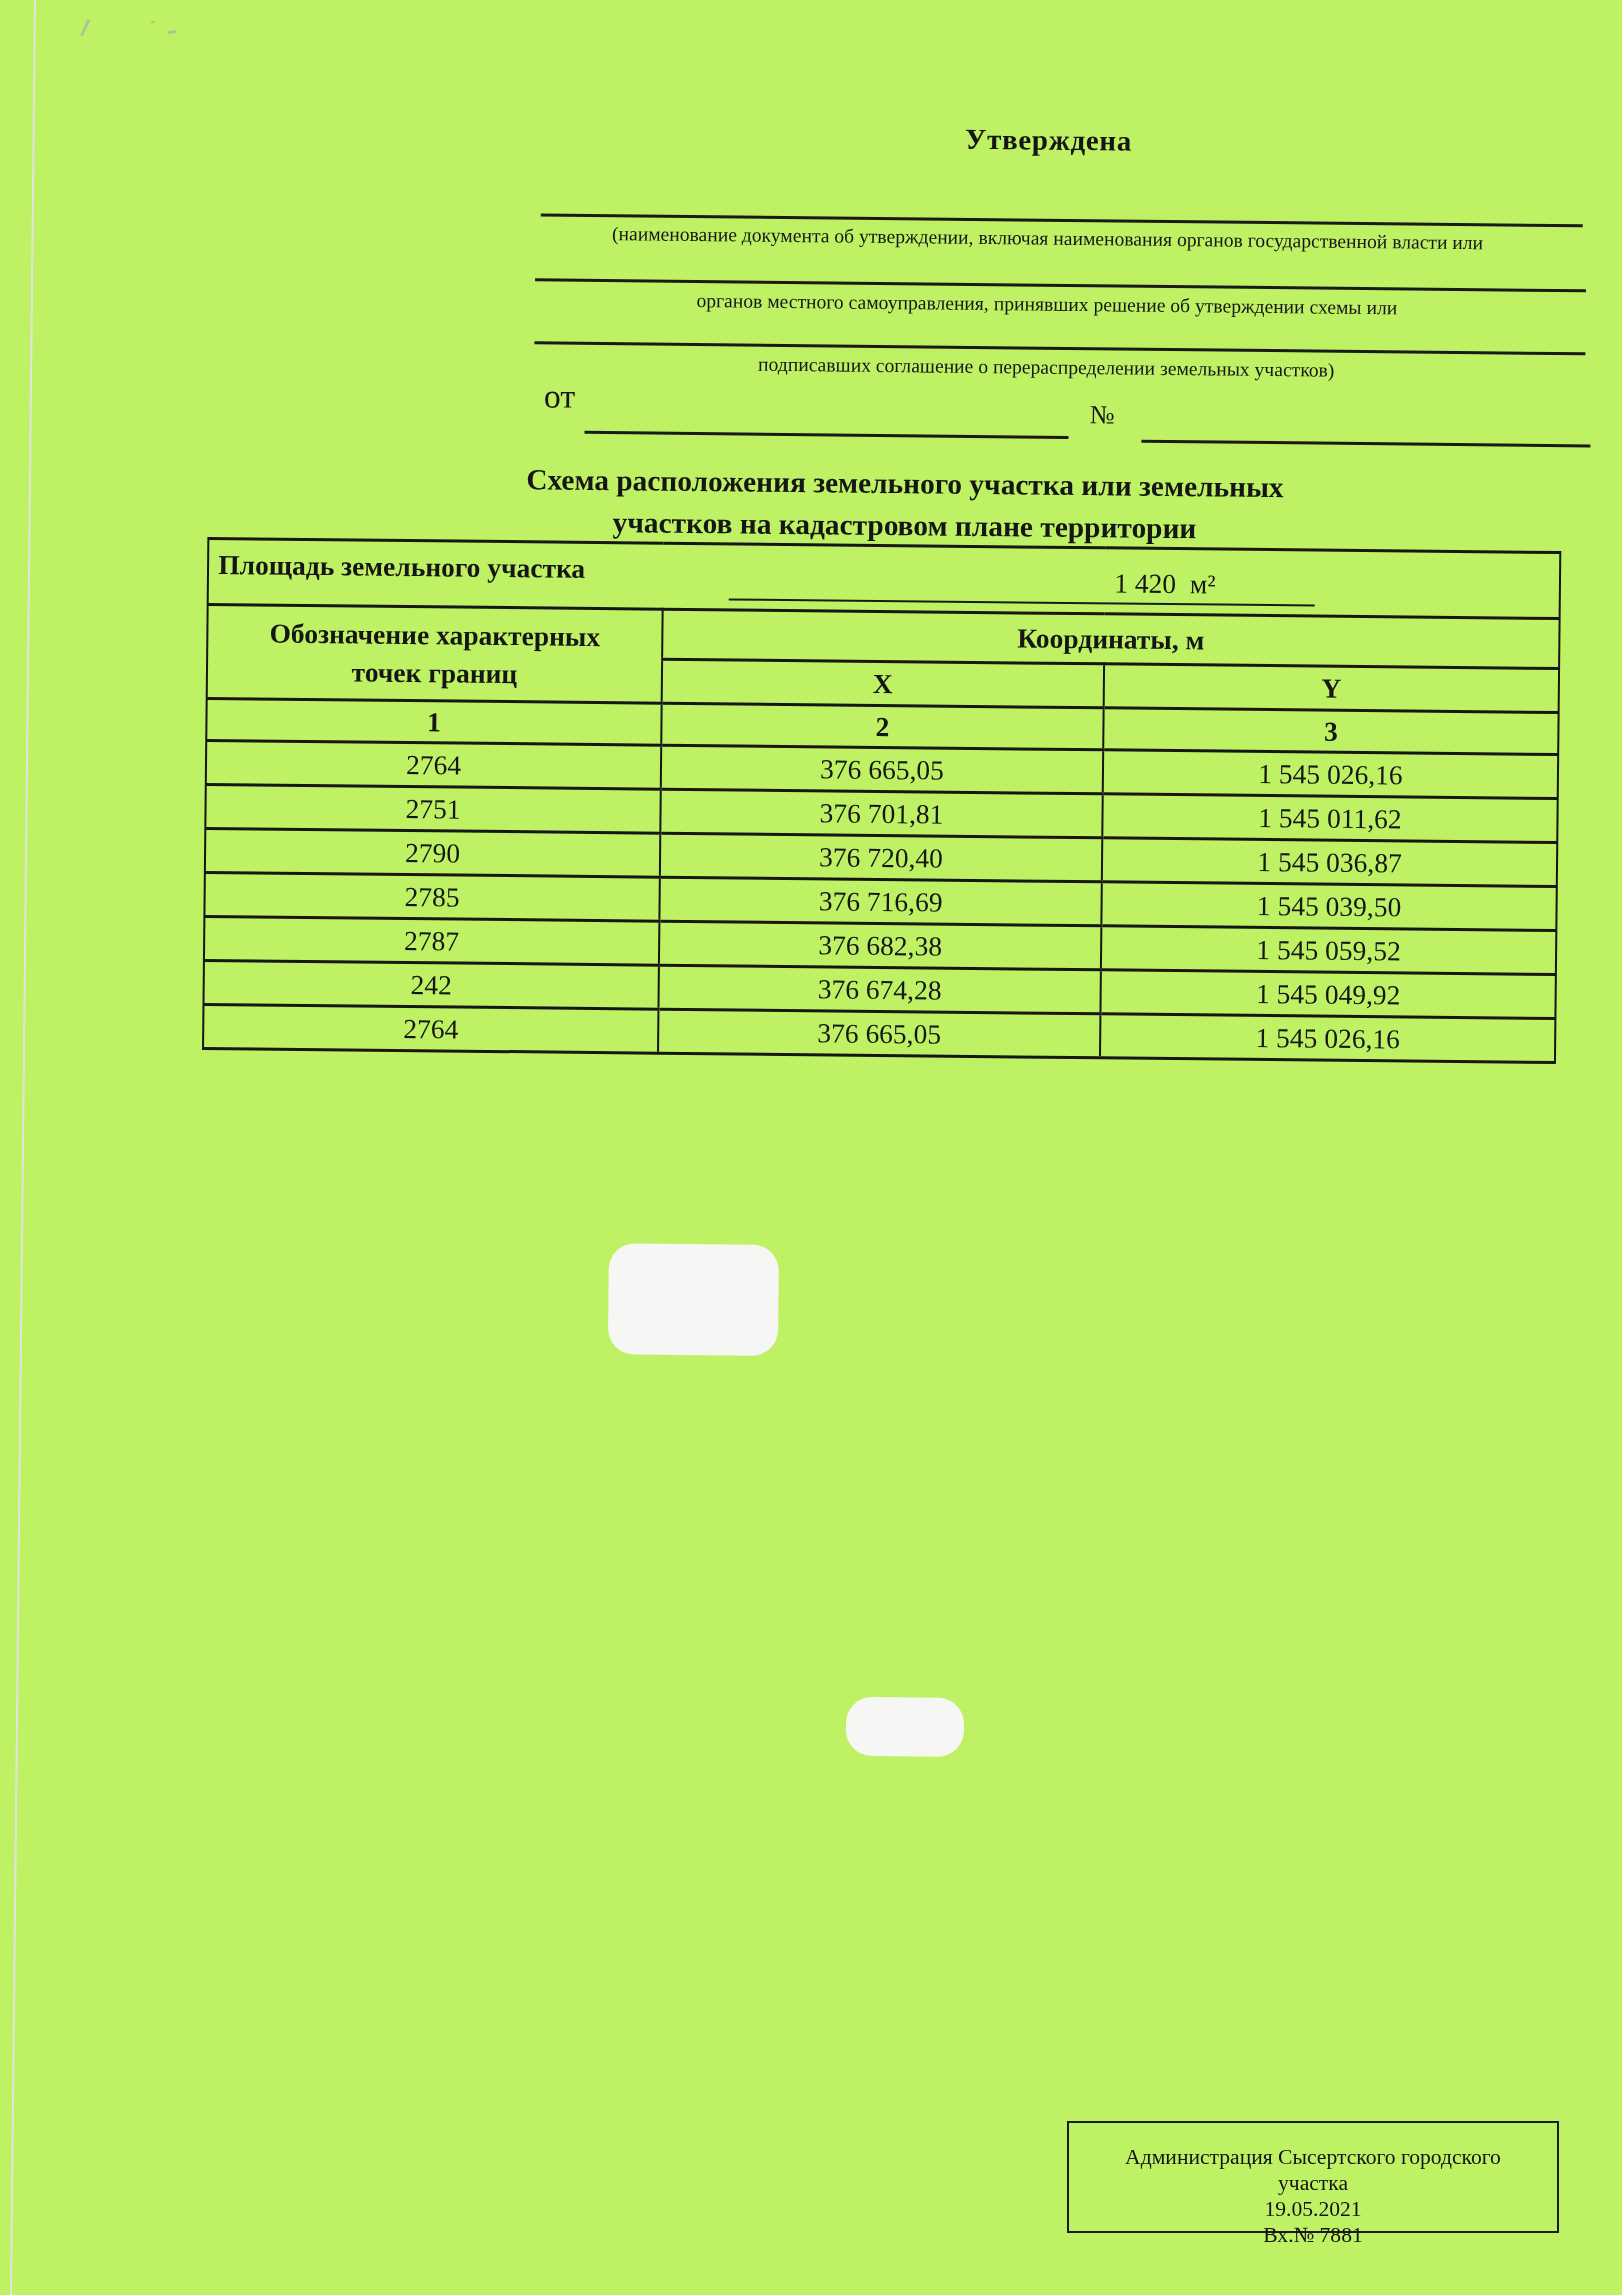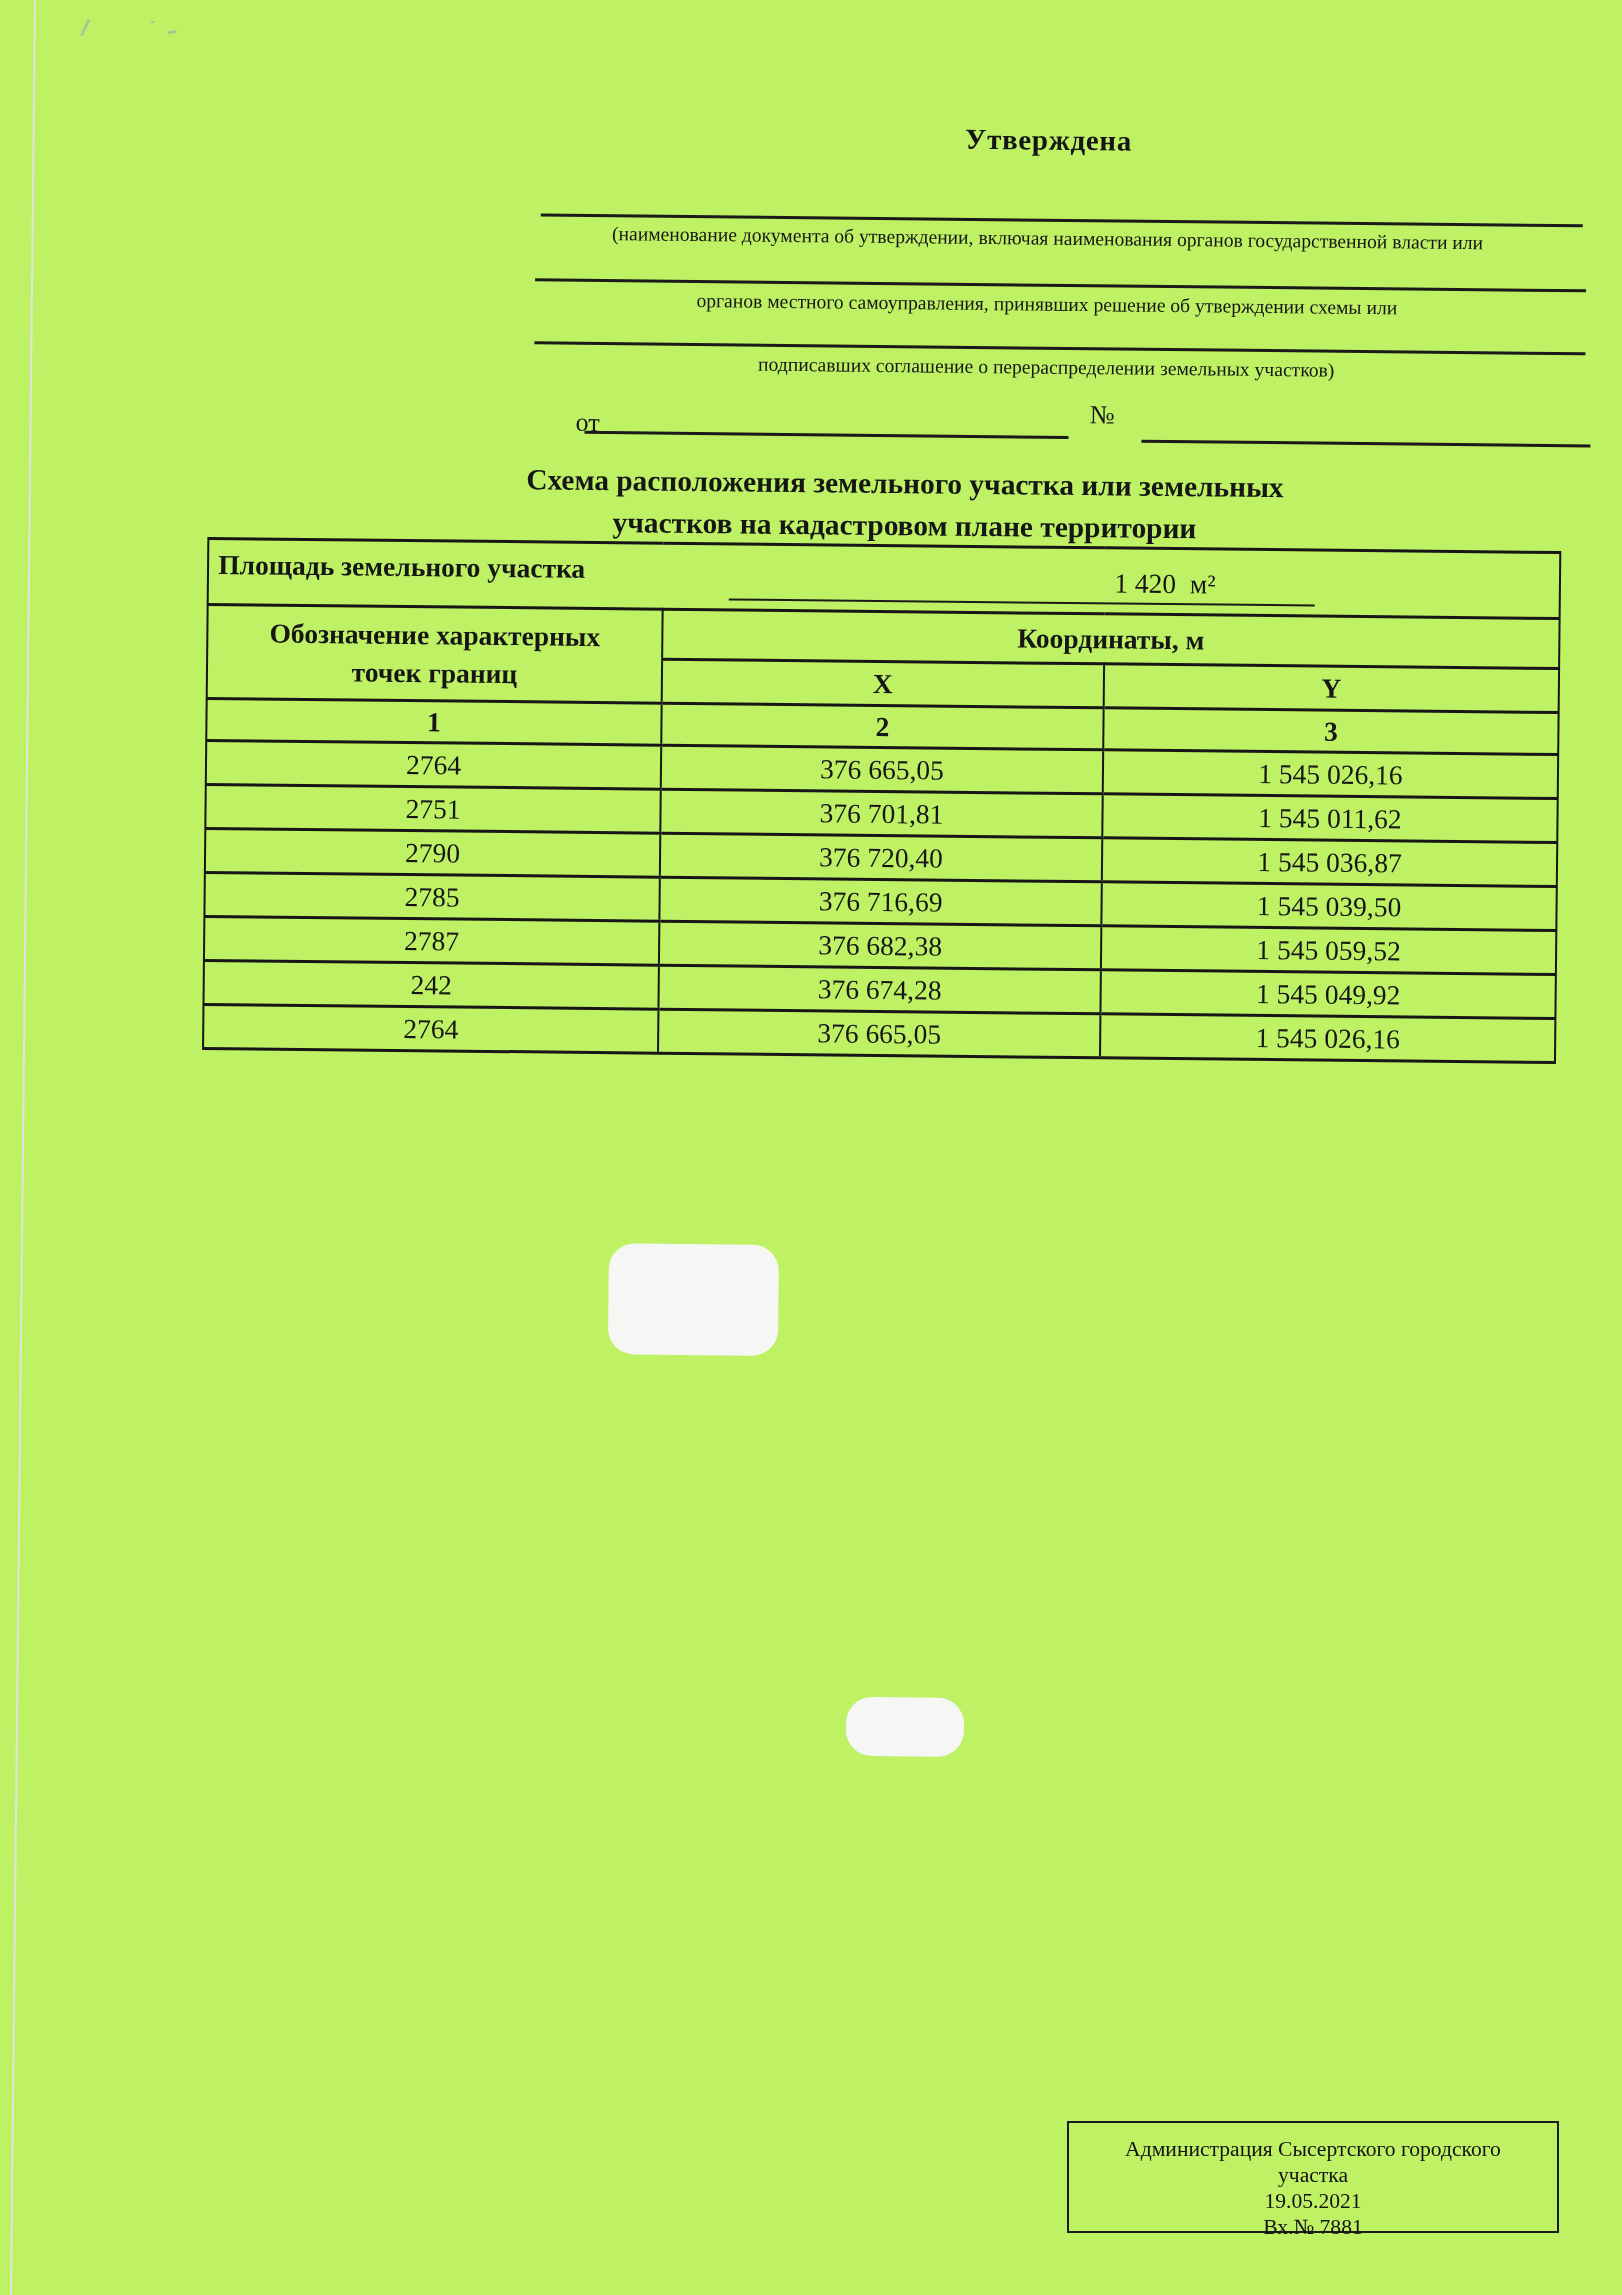--- a/index.html
+++ b/index.html
@@ -41,21 +41,21 @@
     letter-spacing: 0.7px;
   }
   .rule {
     height: 2.6px; background: #1a1a1a;
   }
   .caption {
     left: 510px; width: 1080px;
     text-align: center;
     font-size: 19.6px;
   }
-  .from-label { left: 548px; top: 402px; font-size: 26px; margin-left: 32px; }
+  .from-label { left: 548px; top: 372px; font-size: 34px; }
   .num-label  { left: 1094px; top: 389px; font-size: 26px; }
   .doc-title {
     left: 236px; width: 1348px;
     text-align: center;
     font-size: 29.4px; font-weight: bold;
     line-height: 39px;
   }
 
   
   table.coords {
@@ -102,21 +102,21 @@
   
   .stamp {
     position: absolute;
     left: 1067px; top: 2121px;
     width: 492px; height: 112px;
     border: 2.6px solid #1c1c1c;
     box-sizing: border-box;
     text-align: center;
     font-size: 21.6px;
     line-height: 26px;
-    padding-top: 13px;
+    padding-top: 21px;
     color: #131313;
   }
 </style>
 </head>
 <body>
 
 <div id="page">
 
   <div id="sheet">
 

